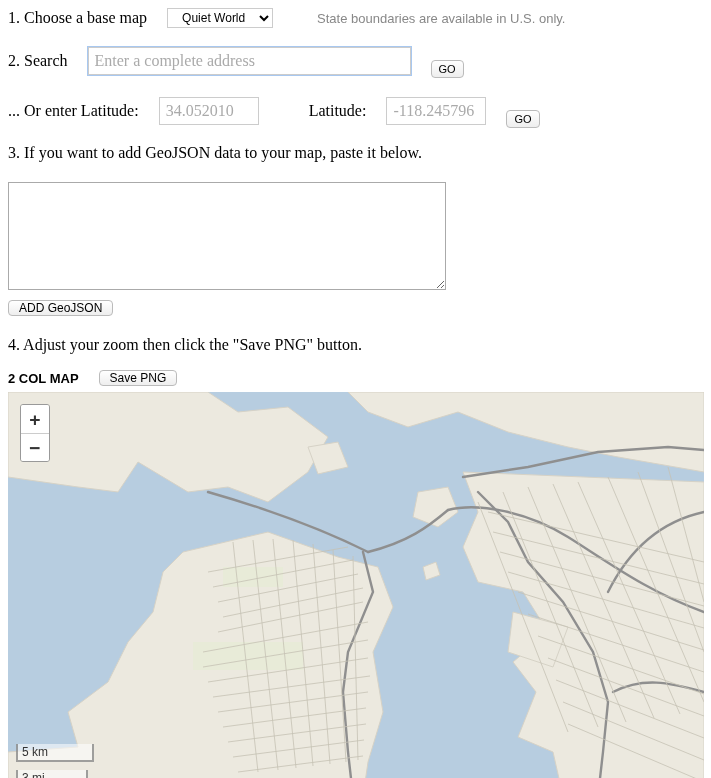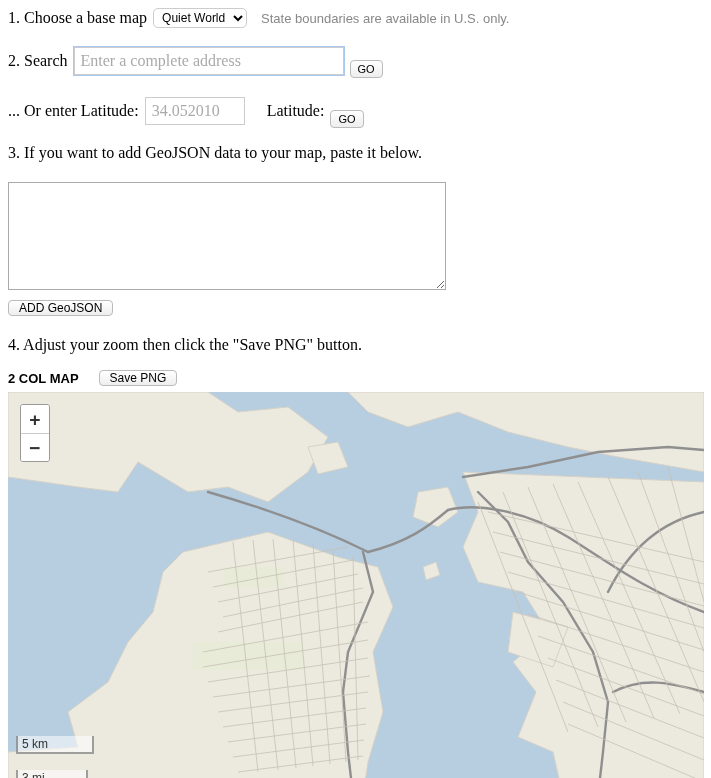--- a/index.html
+++ b/index.html
@@ -9,48 +9,48 @@
       font-family: Georgia, 'Times New Roman', serif;
       font-size: 16px;
       color: #000;
       width: 711px;
     }
     .row {
       margin: 0 0 6px 0;
       display: flex;
       align-items: center;
       flex-wrap: wrap;
-      gap: 6px;
+      gap: 20px;
     }
     .step-label { font-family: Georgia, serif; }
     select {
       font-family: 'Helvetica Neue', Arial, sans-serif;
       font-size: 12px;
-      padding: 1px 4px;
+      padding: 1px 10px;
       background: #fff;
       border: 1px solid #ccc;
-      border-radius: 5px;
+      border-radius: 0;
       height: 20px;
     }
     .note {
       font-family: 'Helvetica Neue', Arial, sans-serif;
       font-size: 13px;
       color: #888;
-      margin-left: 8px;
+      margin-left: 24px;
     }
     input[type="text"] {
       font-family: Georgia, serif;
       font-size: 16px;
       padding: 4px 6px;
       border: 1px solid #ccc;
       color: #333;
     }
     input::placeholder { color: #aaa; }
     .search-input {
-      width: 270px;
+      width: 323px;
       border: 1px solid #3b73d4;
       outline: 1px solid #a8c8f0;
     }
     .lat-input, .lng-input {
       width: 100px;
       border: 1px solid #ccc;
     }
     .btn {
       font-family: 'Helvetica Neue', Arial, sans-serif;
       font-size: 12px;
@@ -127,21 +127,21 @@
     .scale-bar {
       border: 2px solid rgba(100,100,100,0.6);
       border-top: none;
       background: rgba(255,255,255,0.55);
       padding: 1px 4px;
       line-height: 14px;
       height: 14px;
       white-space: nowrap;
       box-sizing: content-box;
     }
-    .scale-km { width: 66px; margin-bottom: 16px; }
+    .scale-km { width: 66px; margin-bottom: 8px; }
     .scale-mi { width: 60px; border-top: none; }
   </style>
 </head>
 <body>
 
 <div class="row">
   <span class="step-label">1. Choose a base map</span>
   <select>
     <option>Quiet World</option>
   </select>
@@ -156,20 +156,21 @@
   <button class="btn btn-small">GO</button>
 </div>
 
 <div class="spacer"></div>
 
 <div class="row">
   <span class="step-label">... Or enter Latitude:</span>
   <input type="text" class="lat-input" placeholder="34.052010" style="">
   <span style="width:10px"></span>
   <span class="step-label">Latitude:</span>
+  <input type="text" class="lng-input" placeholder="-118.245796" style="">
   <button class="btn btn-small">GO</button>
 </div>
 
 <div class="spacer"></div>
 
 <div>
   <span class="step-label">3. If you want to add GeoJSON data to your map, paste it below.</span>
   <textarea class="geojson" style=""></textarea>
   <button class="btn">ADD GeoJSON</button>
 </div>

